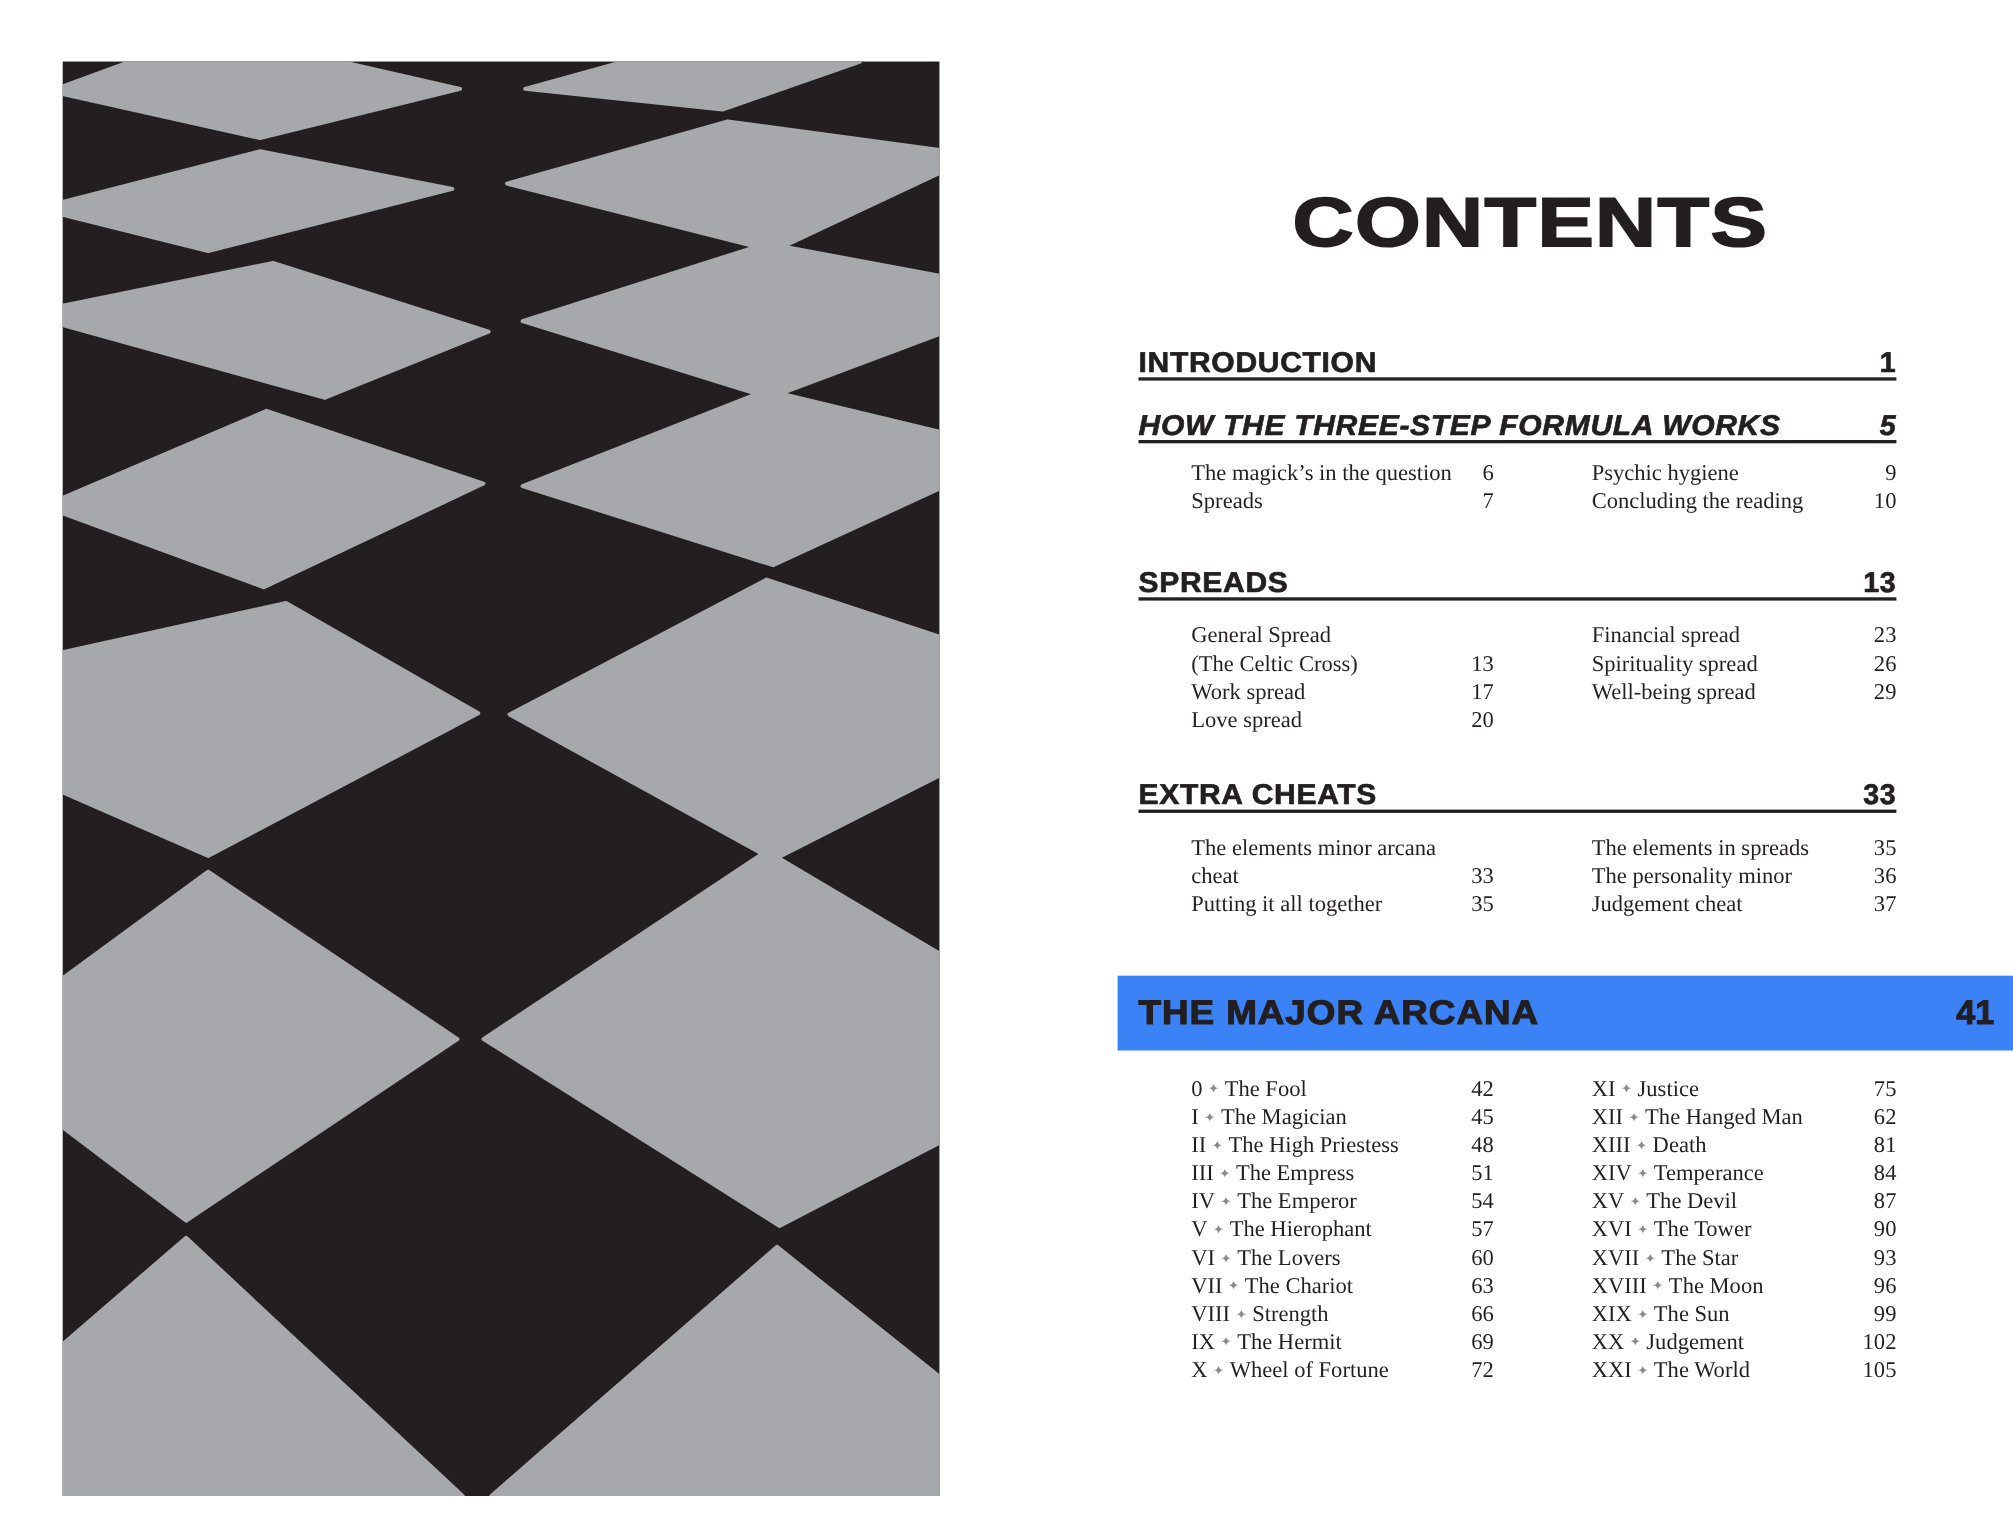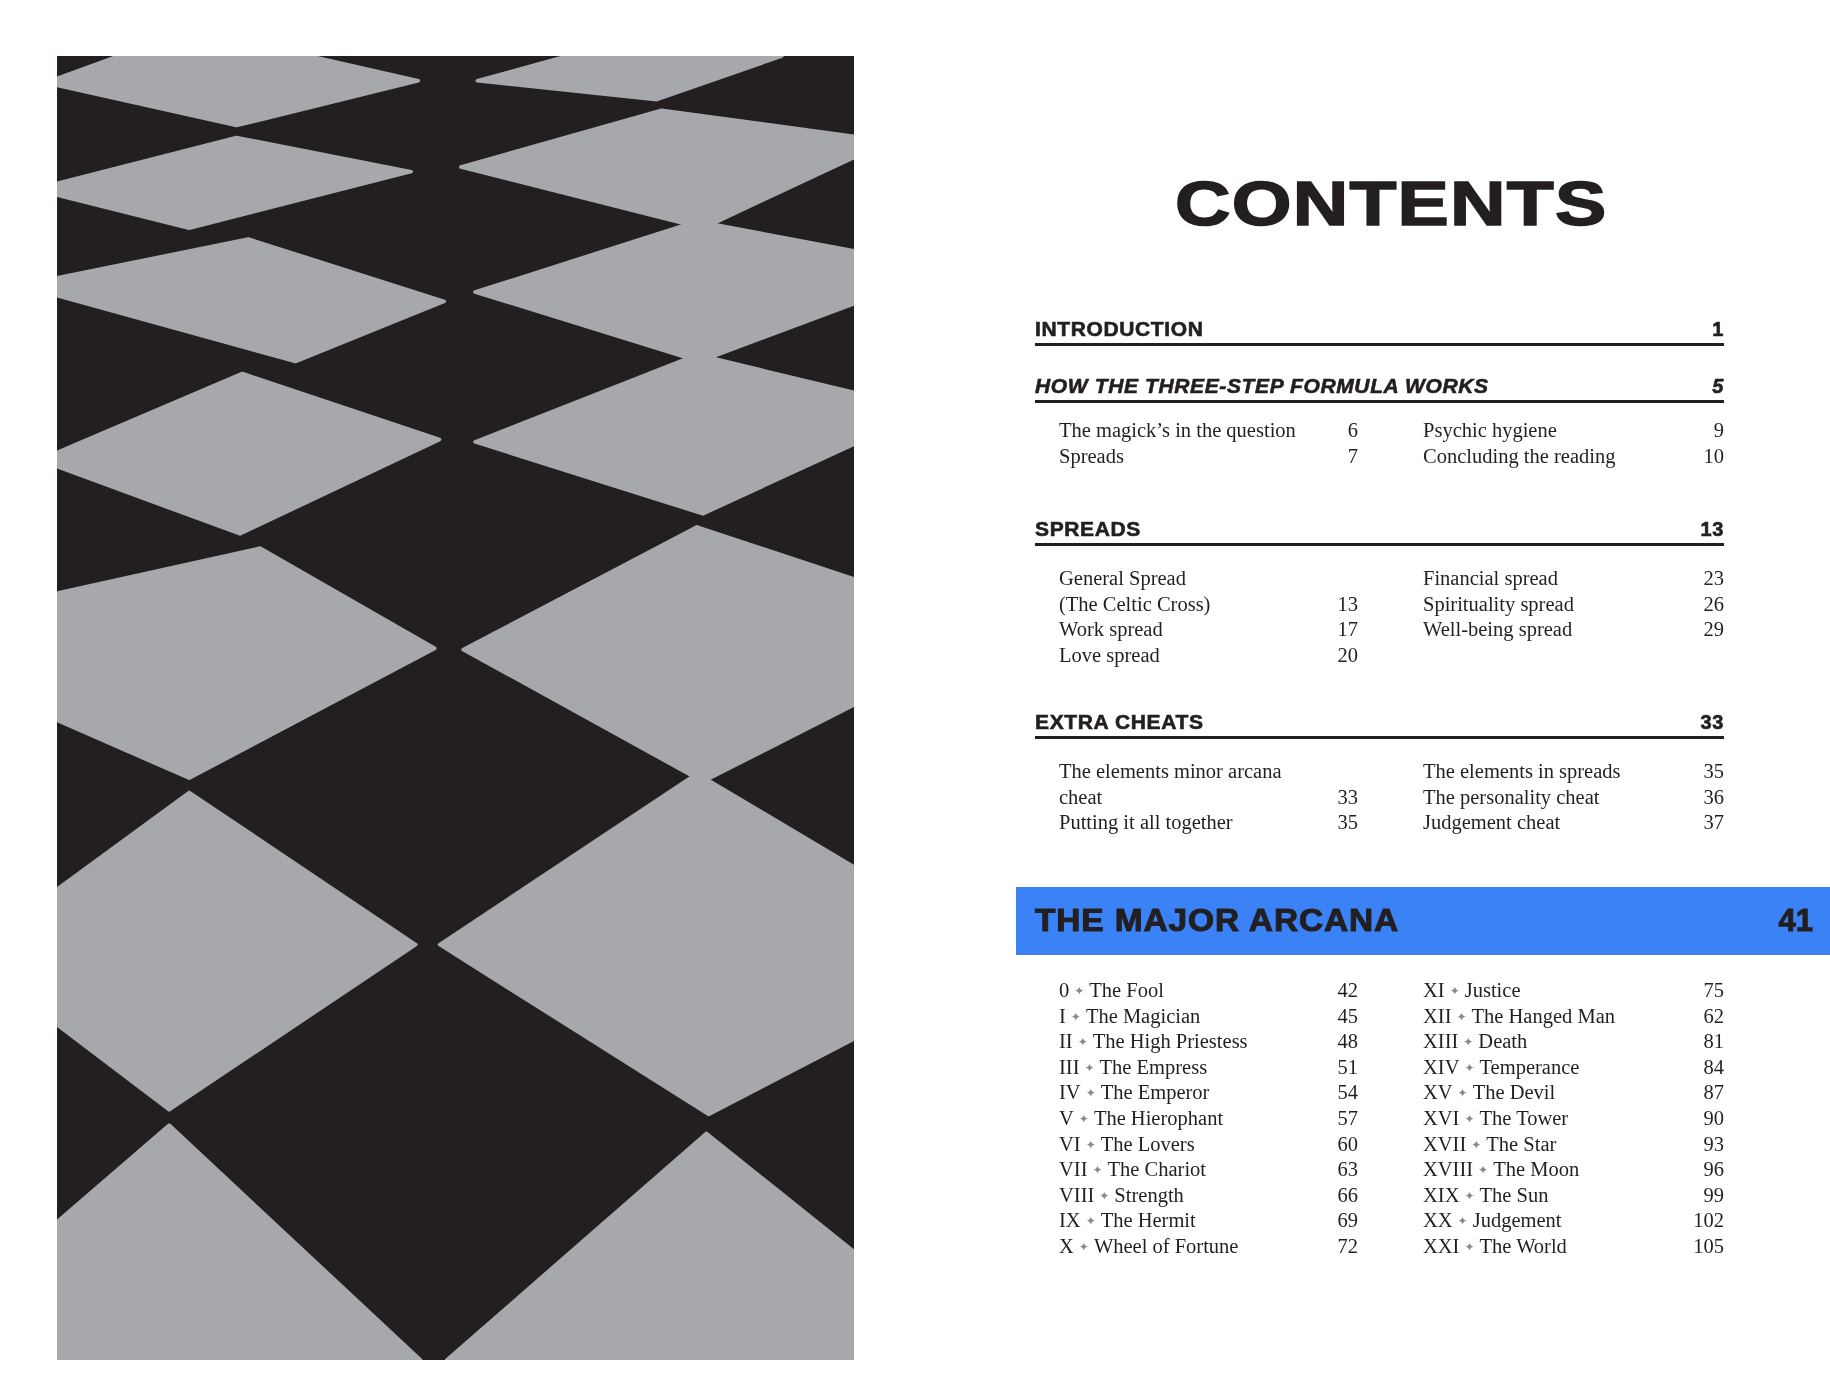--- a/index.html
+++ b/index.html
@@ -1,28 +1,28 @@
 <!DOCTYPE html>
 <html><head>
 <meta charset="utf-8">
 <style>
   html, body { margin:0; padding:0; background:#ffffff; }
   body { width:1830px; height:1400px; position:relative; overflow:hidden; color:#231f20; }
   .panel { position:absolute; left:57px; top:56px; width:797px; height:1304px; background:#231f20; overflow:hidden; }
   .panel svg { display:block; width:100%; height:100%; }
   .title { position:absolute; left:1175px; top:172px; width:410px; font-family:"Liberation Sans", sans-serif; font-weight:900; font-size:63px; letter-spacing:1px; line-height:1; transform:scaleX(1.22); transform-origin:left top; -webkit-text-stroke:1.6px #231f20; }
   .toc { position:absolute; left:1035px; top:0; width:689px; }
-  .sec-head { position:absolute; left:0; width:689px; height:22px; border-bottom:3px solid #231f20; font-family:"Liberation Sans", sans-serif; font-weight:bold; font-size:20px; line-height:22px; letter-spacing:0.6px; -webkit-text-stroke:0.6px #231f20; }
+  .sec-head { position:absolute; left:0; width:689px; height:22px; border-bottom:3px solid #231f20; font-family:"Liberation Sans", sans-serif; font-weight:bold; font-size:26px; line-height:22px; letter-spacing:0.6px; -webkit-text-stroke:0.6px #231f20; }
   .sec-head .lbl { position:absolute; left:0; bottom:3px; transform:scaleX(1.05); transform-origin:left; white-space:nowrap; }
   .sec-head .pg { position:absolute; right:0; bottom:3px; }
   .entries { position:absolute; left:24px; width:665px; font-family:"Liberation Serif", serif; font-size:20.5px; line-height:25.6px; color:#231f20; }
   .col { position:absolute; top:0; }
   .col.left { left:0; width:299px; }
   .col.right { left:364px; width:301px; }
-  .row { position:relative; height:25.6px; white-space:nowrap; }
+  .row { position:relative; height:25.6px; white-space:nowrap;margin-left:24px; }
   .row .t { position:absolute; left:0; }
   .row .n { position:absolute; right:0; }
   .star { color:#8a8a8a; font-size:12px; padding:0 5px; position:relative; top:-2px; }
   .band { position:absolute; left:1016px; top:887px; width:816px; height:68px; background:#3b82f6; }
   .band .lbl { position:absolute; left:19px; top:18px; font-family:"Liberation Sans", sans-serif; font-weight:bold; font-size:31px; line-height:32px; letter-spacing:0.8px; -webkit-text-stroke:1px #231f20; transform:scaleX(1.08); transform-origin:left; white-space:nowrap; }
   .band .pg { position:absolute; right:19px; top:18px; font-family:"Liberation Sans", sans-serif; font-weight:bold; font-size:31px; line-height:32px; -webkit-text-stroke:1px #231f20; }
 </style>
 </head>
 <body>
 
@@ -143,21 +143,21 @@
           <span class="t">Putting it all together</span>
           <span class="n">35</span>
         </div>
     </div>
     <div class="col right">
       <div class="row">
           <span class="t">The elements in spreads</span>
           <span class="n">35</span>
         </div>
       <div class="row">
-          <span class="t">The personality cheat</span>
+          <span class="t">The personality minor</span>
           <span class="n">36</span>
         </div>
       <div class="row">
           <span class="t">Judgement cheat</span>
           <span class="n">37</span>
         </div>
     </div>
   </div>
 
   <div class="entries" id="arcana-entries" style="top:978px;">

